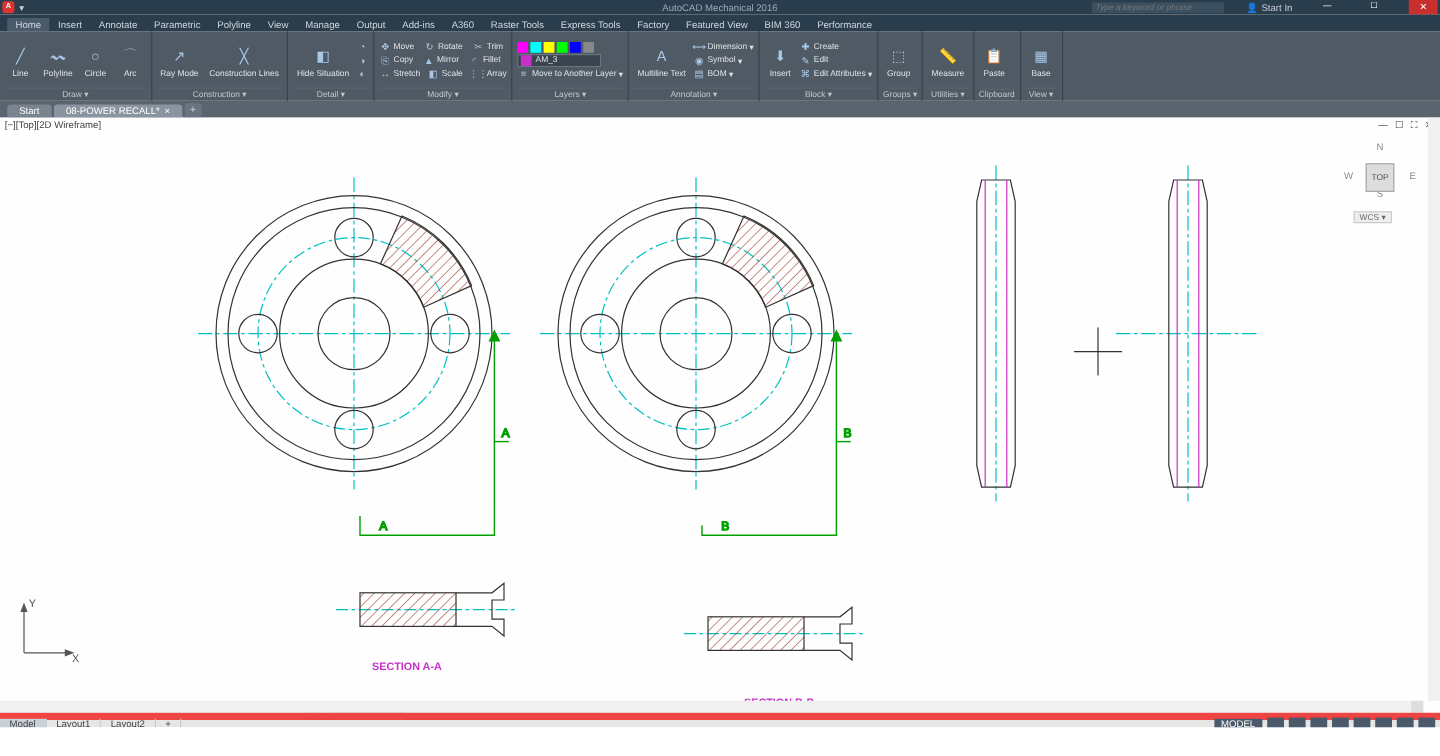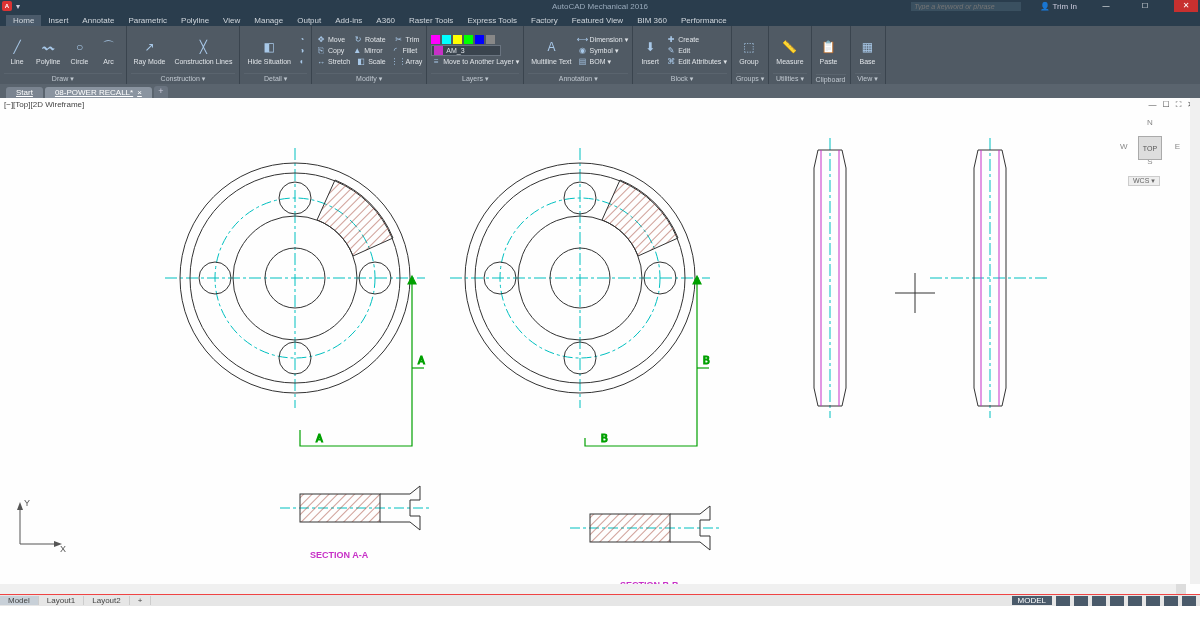--- a/index.html
+++ b/index.html
@@ -25,21 +25,21 @@
 .ribbon .big-btn { display: flex; flex-direction: column; align-items: center; gap: 1px; padding: 1px 3px; cursor: pointer; }
 .ribbon .big-btn .ico { width: 20px; height: 20px; display: flex; align-items: center; justify-content: center; font-size: 12px; color: #a8c8e8; }
 .ribbon .big-btn .lbl { font-size: 7px; white-space: nowrap; }
 .ribbon .small-rows { display: flex; flex-direction: column; gap: 1px; }
 .ribbon .small-row { display: flex; align-items: center; gap: 2px; white-space: nowrap; font-size: 7px; }
 .ribbon .small-row .sico { width: 10px; height: 10px; display: inline-flex; align-items: center; justify-content: center; color: #a8c8e8; font-size: 8px; }
 .ribbon .layer-combo { width: 70px; height: 11px; background: #3a444e; border: 1px solid #6a7480; font-size: 7px; padding: 0 2px; display: flex; align-items: center; }
 .ribbon .colorbox { width: 9px; height: 9px; display: inline-block; }
 
 .doc-tabs { height: 14px; background: #5a646e; display: flex; align-items: flex-end; padding-left: 6px; gap: 2px; }
-.doc-tabs .dtab { background: #7a8490; color: #fff; font-size: 8px; padding: 1px 10px; border-radius: 3px 3px 0 0; display: flex; align-items: center; gap: 4px; text-decoration: underline; }
+.doc-tabs .dtab { background: #7a8490; color: #fff; font-size: 8px; padding: 1px 10px; border-radius: 3px 3px 0 0; display: flex; align-items: center; gap: 4px; }
 .doc-tabs .dtab.active { background: #8a94a0; }
 .doc-tabs .plus { width: 14px; height: 12px; background: #6a7480; color: #ccd; text-align: center; font-size: 9px; border-radius: 3px 3px 0 0; }
 
 .canvas { position: relative; width: 1200px; height: 508px; background: #fefefe; overflow: hidden; }
 .vp-label { position: absolute; top: 2px; left: 4px; font-size: 8px; color: #444; text-align: right; }
 .vp-ctrl { position: absolute; top: 2px; right: 6px; font-size: 8px; color: #444; display: flex; gap: 6px; }
 .viewcube { position: absolute; top: 20px; right: 20px; width: 60px; height: 60px; font-size: 8px; color: #888; }
 .viewcube .n { position: absolute; top: 0; left: 50%; transform: translateX(-50%); }
 .viewcube .s { position: absolute; bottom: 12px; left: 50%; transform: translateX(-50%); }
 .viewcube .e { position: absolute; right: 0; top: 40%; }
@@ -48,21 +48,21 @@
 .viewcube .wcs { position: absolute; bottom: -8px; left: 8px; background: #eee; border: 1px solid #ccc; font-size: 7px; padding: 0 4px; color: #666; }
 
 svg.drawing { position: absolute; top: 0; left: 0; }
 .axes { position: absolute; left: 14px; bottom: 54px; font-size: 9px; color: #555; }
 .axes svg line { stroke: #555; stroke-width: 1; }
 
 .cmd-history { position: absolute; left: 256px; bottom: 22px; font-size: 8px; color: #444; font-family: Consolas, monospace; }
 .cmd-history .line { background: rgba(200,200,200,0.7); padding: 0 3px; margin-top: 1px; white-space: nowrap; }
 .cmd-bar { position: absolute; left: 256px; bottom: 8px; width: 240px; height: 13px; background: #eee; border: 1px solid #bbb; border-radius: 7px; display: flex; align-items: center; font-size: 8px; color: #888; padding: 0 6px; gap: 4px; font-style: italic; }
 
-.bottom-tabs { position: absolute; left: 0; bottom: 0; height: 12px; background: #e6e6e6; display: flex; align-items: center; font-size: 8px; width: 100%; border-top: 1px solid #ef4444; }
+.bottom-tabs { position: absolute; left: 0; bottom: 0; height: 12px; background: #e6e6e6; display: flex; align-items: center; font-size: 8px; width: 100%; border-top: 6px solid #ef4444; }
 .bottom-tabs .btab { padding: 0 8px; border-right: 1px solid #ccc; color: #444; }
 .bottom-tabs .btab.active { background: #c8d0d8; }
 .bottom-tabs .status-right { margin-left: auto; display: flex; align-items: center; gap: 4px; padding-right: 4px; }
 .bottom-tabs .status-right .sitm { width: 14px; height: 10px; background: #4a5a6a; }
 .bottom-tabs .model-badge { background: #4a5a6a; color: #fff; padding: 0 6px; }
 
 .section-label { font-size: 9px; fill: #c730c7; font-weight: bold; }
 .sec-letter { font-size: 10px; fill: #00a000; }
 .scrollbar-h { position: absolute; bottom: 12px; right: 14px; left: 0; height: 10px; background: #f0f0f0; }
 .scrollbar-h::after { content: ""; position: absolute; right: 0; top: 0; width: 10px; height: 10px; background: #ddd; }
@@ -72,21 +72,21 @@
 <body>
 
 <div class="titlebar">
   <div class="left">
     <span class="logo">A</span>
     <span>▾</span>
   </div>
   <div class="center">AutoCAD Mechanical 2016</div>
   <div class="right">
     <input class="search" placeholder="Type a keyword or phrase" style="">
-    <span>👤 <span>Trim In</span></span>
+    <span>👤 <span>Start In</span></span>
     <span class="min-btn">—</span>
     <span class="max-btn">☐</span>
     <span class="close-btn">✕</span>
   </div>
 </div>
 
 <div class="menubar">
   <span class="tab active">Home</span>
   <span class="tab">Insert</span>
   <span class="tab">Annotate</span>

